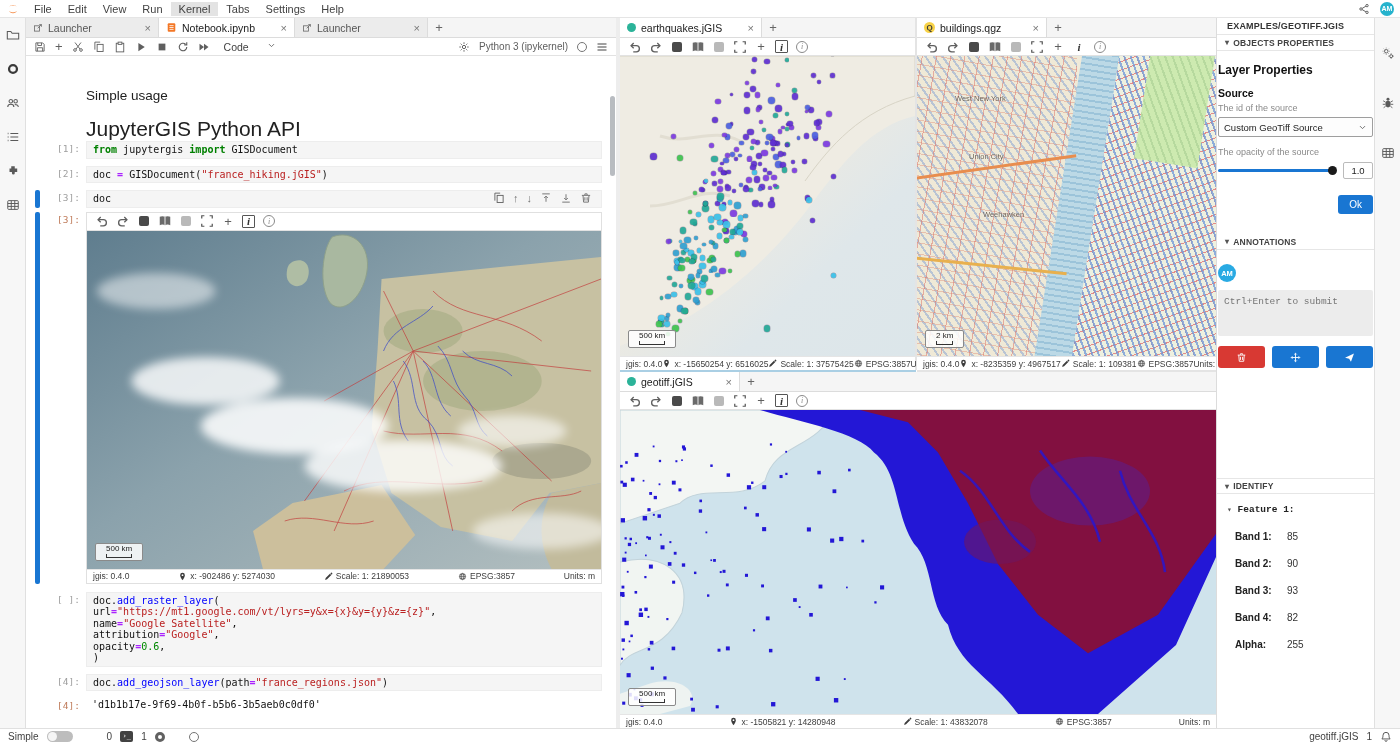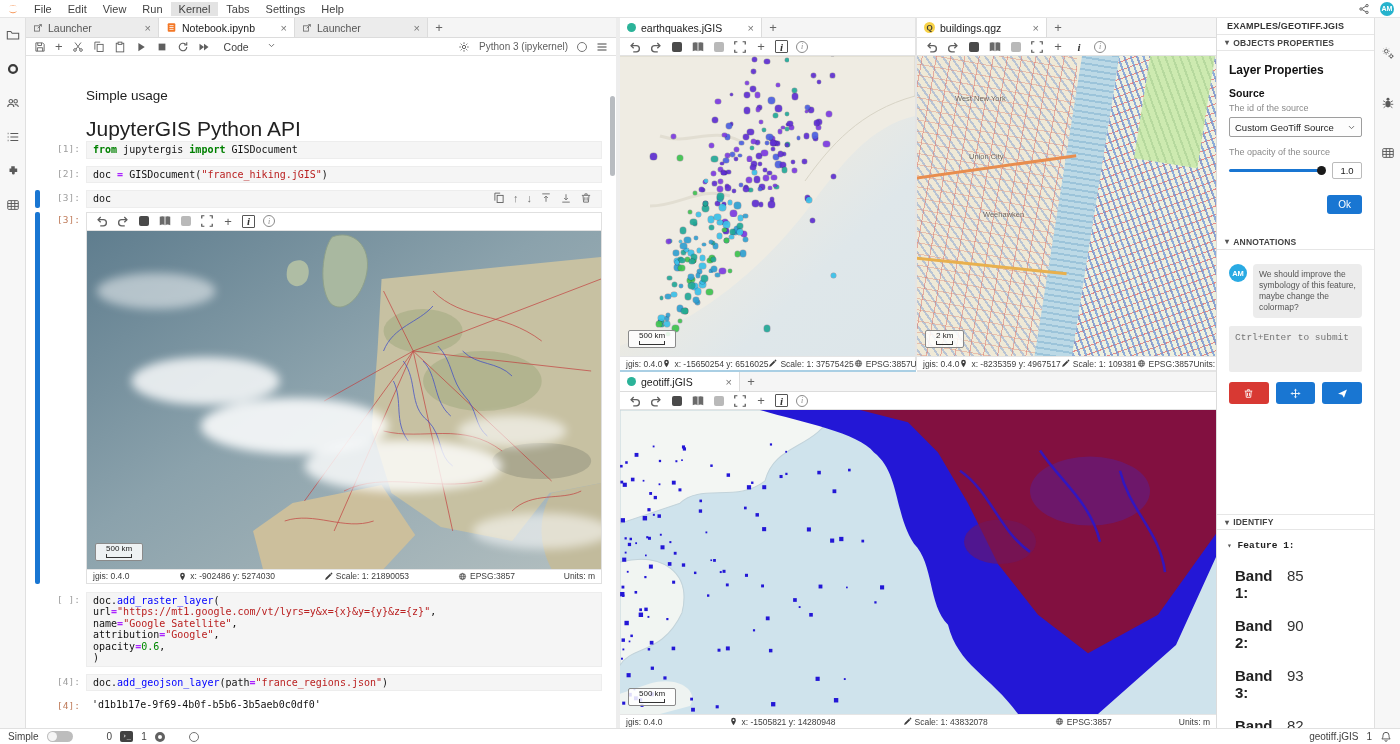--- a/index.html
+++ b/index.html
@@ -104,21 +104,21 @@
     background:repeating-linear-gradient(61deg, rgba(160,200,140,.5) 0 2px, transparent 2px 7px),#cdeab0;}
   .bm-road{position:absolute;background:#e88d4e;height:3px;}
   .bm-label{position:absolute;font-size:7.5px;color:#6b6358;text-shadow:0 0 2px #fff;}
   
   #rpanel{position:absolute;top:18px;right:26px;width:158px;bottom:16px;background:#fff;border-left:1px solid #dcdcdc;
           font-size:10px;overflow:hidden;}
   .rp-title{height:17px;display:flex;align-items:center;padding:0 10px;font-size:9px;font-weight:bold;color:#333;
             letter-spacing:.2px;border-bottom:1px solid #e6e6e6;}
   .rp-sect{height:16px;display:flex;align-items:center;gap:4px;padding:0 8px;font-size:8.5px;font-weight:bold;
            color:#424242;border-bottom:1px solid #e6e6e6;letter-spacing:.2px;}
-  .rp-body{padding:4px 12px 10px;}
+  .rp-body{padding:4px 1px 10px;}
   .rp-h1{font-size:12px;font-weight:bold;color:#111;margin:8px 0 10px;}
   .rp-h2{font-size:10.5px;font-weight:bold;color:#111;margin:6px 0 4px;}
   .rp-lbl{color:#8a8a8a;font-size:9px;margin:4px 0 4px;}
   .rp-select{height:20px;border:1px solid #9e9e9e;border-radius:2px;display:flex;align-items:center;
              justify-content:space-between;padding:0 5px;background:#fdfdfd;font-size:9.5px;color:#222;}
   .rp-slider{display:flex;align-items:center;gap:7px;margin-top:5px;}
   .track{flex:1;height:3px;background:#1976d2;border-radius:2px;position:relative;}
   .knob{position:absolute;right:-1px;top:-3.5px;width:9px;height:9px;border-radius:50%;background:#1a1a1a;}
   .opval{width:30px;height:17px;border:1px solid #bbb;border-radius:2px;font-size:9.5px;text-align:center;
          font-family:"Liberation Sans",sans-serif;color:#222;padding:0;}
@@ -126,21 +126,21 @@
   .btn-ok{background:#1976d2;color:#fff;border:none;border-radius:3px;font-size:10px;padding:4px 11px;}
   .anno-row{display:flex;gap:6px;margin:10px 0 8px;align-items:flex-start;}
   .anno-bubble{background:#ececec;border-radius:4px;padding:5px 6px;font-size:8.5px;color:#555;flex:1;line-height:11px;}
   .anno-input{width:100%;height:46px;background:#ececec;border:none;border-radius:2px;resize:none;
               font-family:"Liberation Mono",monospace;font-size:9.5px;color:#666;padding:6px;}
   .anno-btns{display:flex;gap:7px;margin-top:8px;}
   .abtn{flex:1;height:22px;border:none;border-radius:3px;display:flex;align-items:center;justify-content:center;color:#fff;}
   .abtn .ic{width:11px;height:11px;}
   .abtn.red{background:#d83933;}
   .abtn.blue{background:#1976d2;}
-  .id-row{display:flex;font-size:15px;margin:16px 0 2px 10px;}
+  .id-row{display:flex;font-size:10px;margin:16px 0 2px 10px;}
   .id-row b{width:52px;color:#222;}
   .id-row span{color:#333;}
   .feat{font-size:9.5px;font-weight:bold;color:#222;margin:6px 0 4px 2px;font-family:Liberation Mono, monospace;}
   .caret{font-size:8px;color:#555;}
 </style>
 </head>
 <body>
 
 <div id="root">
 
@@ -1132,21 +1132,20 @@
         <button class="btn-ok">Ok</button>
       </div>
     </div>
     <div class="rp-sect">
       <span class="caret">▾</span>
       <span>ANNOTATIONS</span>
     </div>
     <div class="rp-body">
       <div class="anno-row">
         <span class="avatar" style="width:18px;height:18px;font-size:7.5px;background:#29aae3;flex:none">AM</span>
-        <div class="anno-bubble">We should improve the symbology of this feature, maybe change the colormap?</div>
       </div>
       <textarea class="anno-input" placeholder="Ctrl+Enter to submit" style=""></textarea>
       <div class="anno-btns">
         <button class="abtn red">
             <span class="ic"><svg viewBox="0 0 16 16" fill="none" stroke="currentColor" stroke-width="1.3">
                 <path d="M2.5 4.5h11M6.5 4V2.5h3V4M4 4.5l.8 9h6.4l.8-9M6.5 7v4.5M9.5 7v4.5"></path>
               </svg></span>
           </button>
         <button class="abtn blue">
             <span class="ic"><svg viewBox="0 0 16 16" fill="none" stroke="#fff" stroke-width="1.3">

